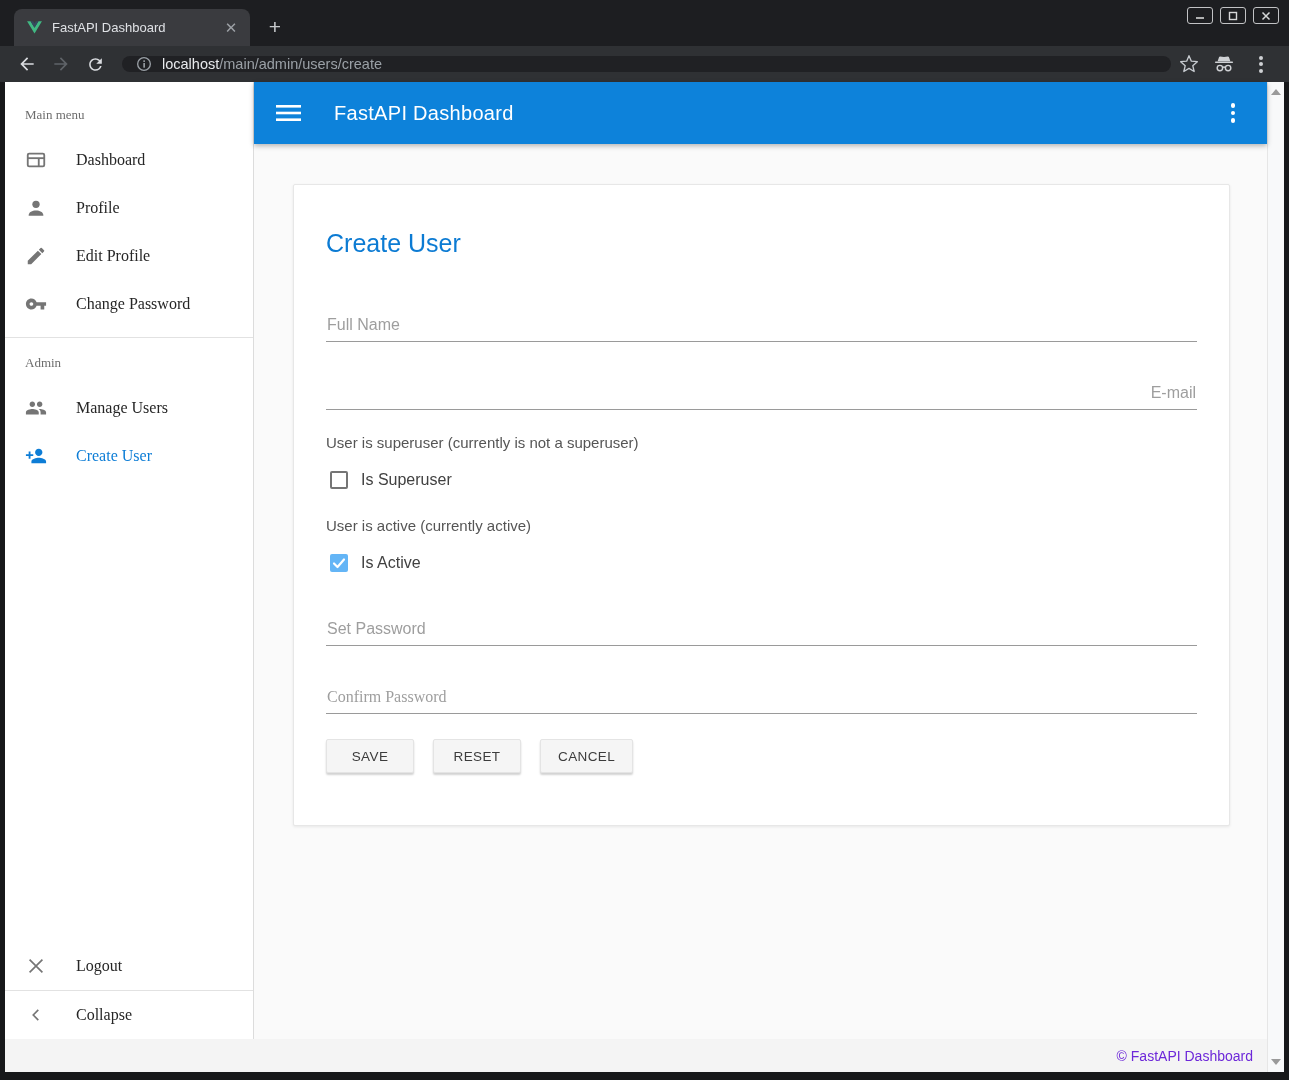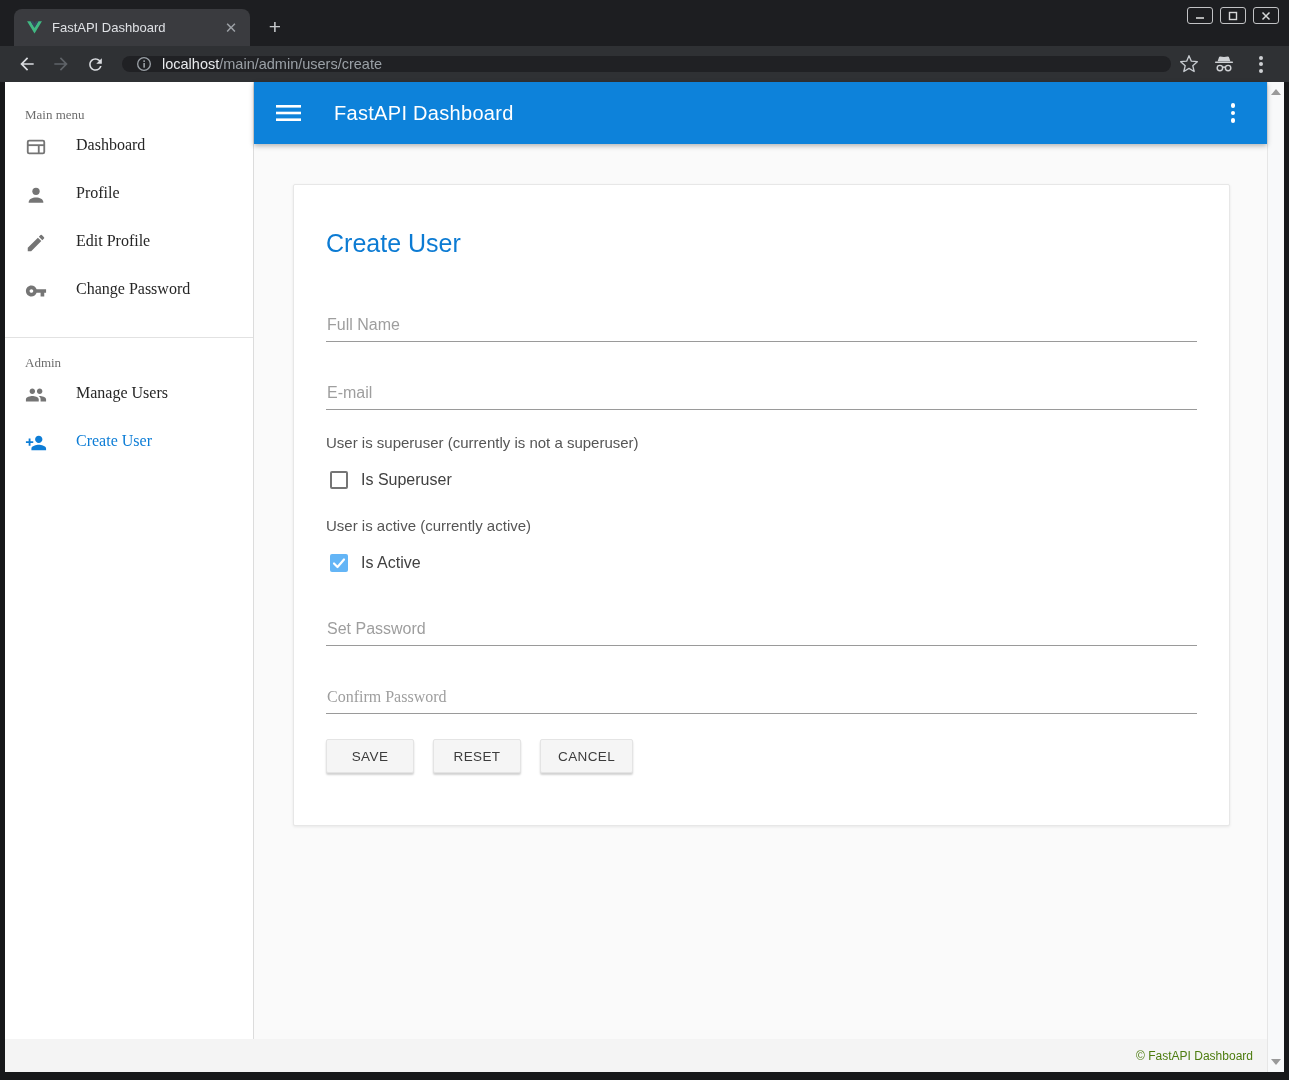--- a/index.html
+++ b/index.html
@@ -29,21 +29,21 @@
 
   
   .page { position:absolute; top:82px; left:5px; right:22px; bottom:8px; background:#fafafa;
           display:flex; flex-direction:column; }
   .body-row { flex:1; display:flex; min-height:0; }
 
   
   .sidebar { width:249px; background:#fff; border-right:1px solid #dcdcdc; display:flex; flex-direction:column;font-family:Liberation Serif, serif; }
   .section-label { font-size:13px; color:#6d6d6d; padding:25px 20px 13px 20px; }
   .section-label.admin { padding-top:17px; }
-  .side-item { height:48px; display:flex; padding-left:20px; cursor:pointer; }
+  .side-item { height:48px; display:flex; align-items:center; padding-left:20px; cursor:pointer; }
   .side-item .icn { width:22px; height:22px; color:#757575; flex:none; }
   .side-item .lbl { margin-left:29px; font-size:16px; color:#262626; }
   .side-item.active .icn { color:#0d7dd6; }
   .side-item.active .lbl { color:#0d7dd6; }
   .side-divider { border-top:1px solid #e2e2e2; margin-top:9px; }
   .side-bottom { margin-top:auto; }
   .side-bottom .side-item { height:48px; }
   .side-bottom .divider2 { border-top:1px solid #e2e2e2; }
 
   
@@ -57,42 +57,42 @@
 
   .content { flex:1; padding:40px 37px 0 39px; overflow:hidden; }
   .card { background:#fff; border:1px solid #e7e7e7; border-radius:2px; height:642px;
           box-shadow:0 1px 3px rgba(0,0,0,.08); padding:32px; }
   .card h1 { color:#0c7bd3; font-size:25px; font-weight:400; margin-top:12px; }
 
   .fld { display:block; width:100%; border:none; outline:none; background:transparent;
          border-bottom:1px solid #9a9a9a; font-size:16px; color:#333; padding:6px 1px; height:34px;
          font-family:"Liberation Sans","DejaVu Sans",sans-serif; }
   .fld::placeholder { color:#9e9e9e; opacity:1; }
-  .fld.f1 { margin-top:50px; } .fld.f2 { margin-top:34px; }
+  .fld.f1 { margin-top:50px; } .fld.f2 { margin-top:34px;text-align:right; }
   .fld.p1 { margin-top:40px; } .fld.p2 { margin-top:34px;font-family:Liberation Serif, serif; }
 
   .hint { font-size:15px; color:#555; margin-top:24px; }
   .hint.h2 { margin-top:28px; }
   .chk-row { display:flex; margin-top:20px; padding-left:4px; }
   .chk { width:18px; height:18px; border-radius:2px; flex:none; position:relative; }
   .chk.unchecked { border:2px solid #757575; background:#fff; }
   .chk.checked { background:#64b5f6; }
   .chk svg { position:absolute; inset:0; }
   .chk-lbl { margin-left:13px; font-size:16px; color:#414141; }
 
   .btn-row { display:flex; gap:19px; margin-top:25px; }
   .btn { height:34px; min-width:88px; padding:0 17px; background:#f5f5f5; border:1px solid #e4e4e4;
          border-radius:2px; font-size:13.5px; font-weight:500; letter-spacing:.4px; color:#3c3c3c;
          box-shadow:0 2px 2px rgba(0,0,0,.18); cursor:pointer;
          font-family:"Liberation Sans","DejaVu Sans",sans-serif; }
 
   
   .footer { height:33px; background:#f4f4f4; display:flex; align-items:center;
             justify-content:flex-end; padding-right:14px; }
-  .footer span { font-size:12px; color:#4d7c0f; }
+  .footer span { font-size:14px; color:#6d28d9; }
 
   
   .scrollbar { position:absolute; top:82px; right:5px; width:17px; bottom:8px; background:#f8f9fa;
                border-left:1px solid #e6e6e6; }
   .sb-arrow { position:absolute; left:0; right:0; margin:auto; width:0; height:0; }
   .sb-up { top:7px; border-left:5px solid transparent; border-right:5px solid transparent; border-bottom:6px solid #9a9a9a; }
   .sb-down { bottom:7px; border-left:5px solid transparent; border-right:5px solid transparent; border-top:6px solid #9a9a9a; }
 </style>
 </head>
 <body>
@@ -228,20 +228,39 @@
 
       <div class="side-item active">
         <span class="icn">
           <svg width="22" height="22" viewBox="0 0 24 24" fill="currentColor">
             <path d="M15 12c2.21 0 4-1.79 4-4s-1.79-4-4-4-4 1.79-4 4 1.79 4 4 4zm-9-2V7H4v3H1v2h3v3h2v-3h3v-2H6zm9 4c-2.67 0-8 1.34-8 4v2h16v-2c0-2.66-5.33-4-8-4z"></path>
           </svg>
         </span>
         <span class="lbl">Create User</span>
       </div>
 
+      <div class="side-bottom">
+        <div class="side-item">
+          <span class="icn">
+            <svg width="22" height="22" viewBox="0 0 24 24" fill="none" stroke="currentColor" stroke-width="1.8">
+              <path d="M5 5 L19 19 M19 5 L5 19"></path>
+            </svg>
+          </span>
+          <span class="lbl">Logout</span>
+        </div>
+        <div class="divider2"></div>
+        <div class="side-item">
+          <span class="icn">
+            <svg width="22" height="22" viewBox="0 0 24 24" fill="none" stroke="currentColor" stroke-width="1.8">
+              <polyline points="14.5 6.5 9 12 14.5 17.5"></polyline>
+            </svg>
+          </span>
+          <span class="lbl">Collapse</span>
+        </div>
+      </div>
     </nav>
 
     <div class="main">
       <header class="appbar">
         <svg width="25" height="20" viewBox="0 0 25 20">
           <rect x="0" y="2" width="25" height="2.6" fill="#fff"></rect>
           <rect x="0" y="8.7" width="25" height="2.6" fill="#fff"></rect>
           <rect x="0" y="15.4" width="25" height="2.6" fill="#fff"></rect>
         </svg>
         <span class="appbar-title">FastAPI Dashboard</span>

